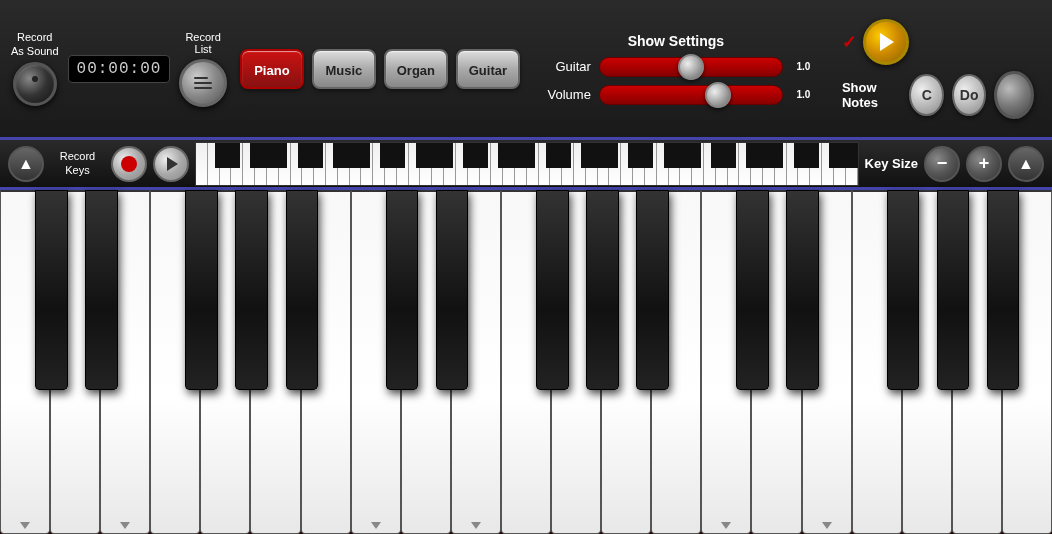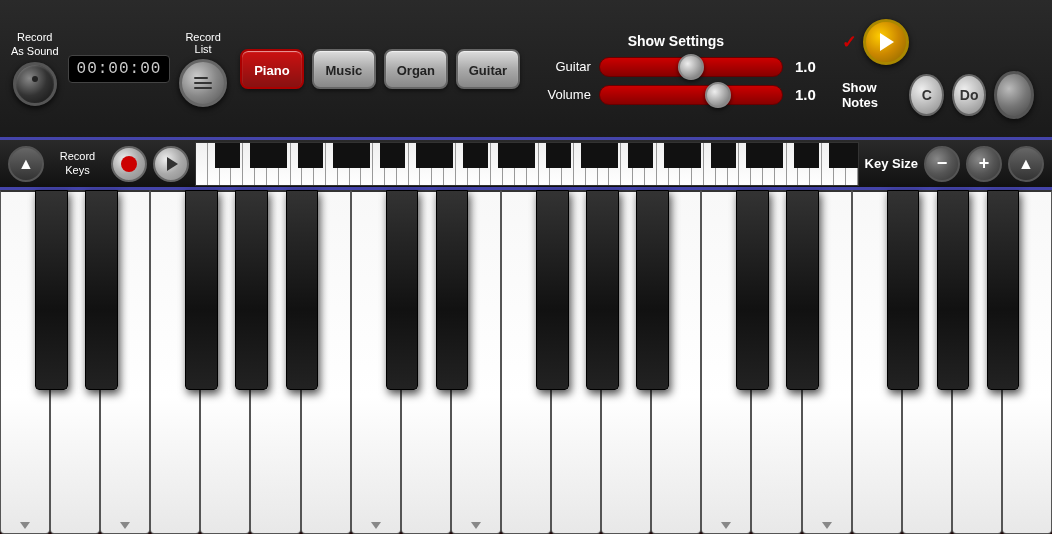--- a/index.html
+++ b/index.html
@@ -178,24 +178,24 @@
       background: radial-gradient(circle at 35% 35%, #eee, #aaa, #666);
       border: 2px solid #888;
       box-shadow: 0 2px 4px rgba(0,0,0,0.6);
       position: absolute;
       top: 50%;
       transform: translateY(-50%);
       cursor: pointer;
     }
     .slider-value {
       color: #fff;
-      font-size: 15px;
+      font-size: 10px;
       font-weight: bold;
       width: 25px;
-      text-align: right;
+      text-align: center;
     }
 
     
     .music-control {
       display: flex;
       flex-direction: column;
       gap: 6px;
       width: 300px;
       padding: 6px 10px;
     }

